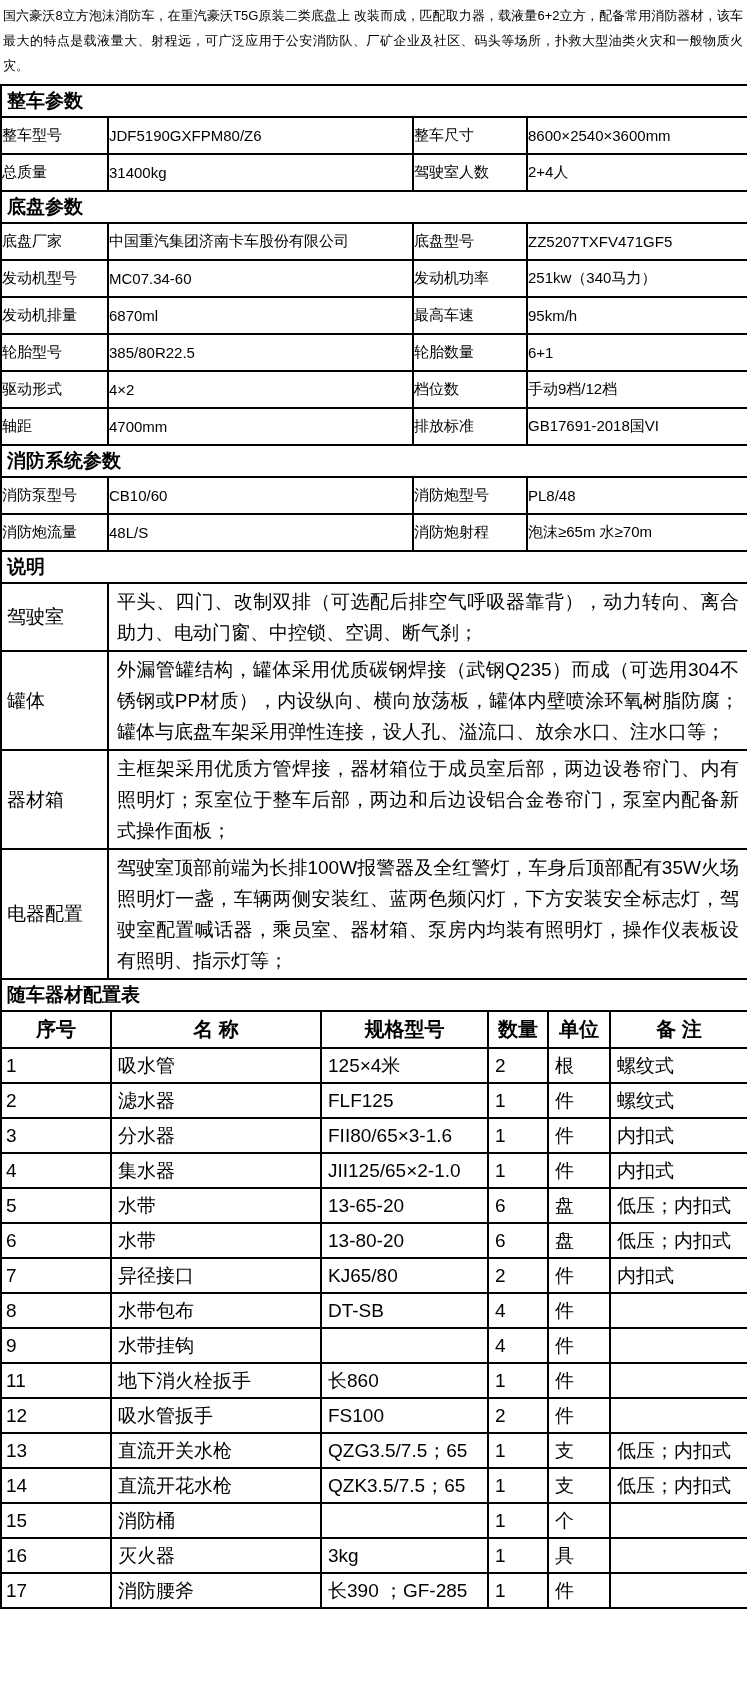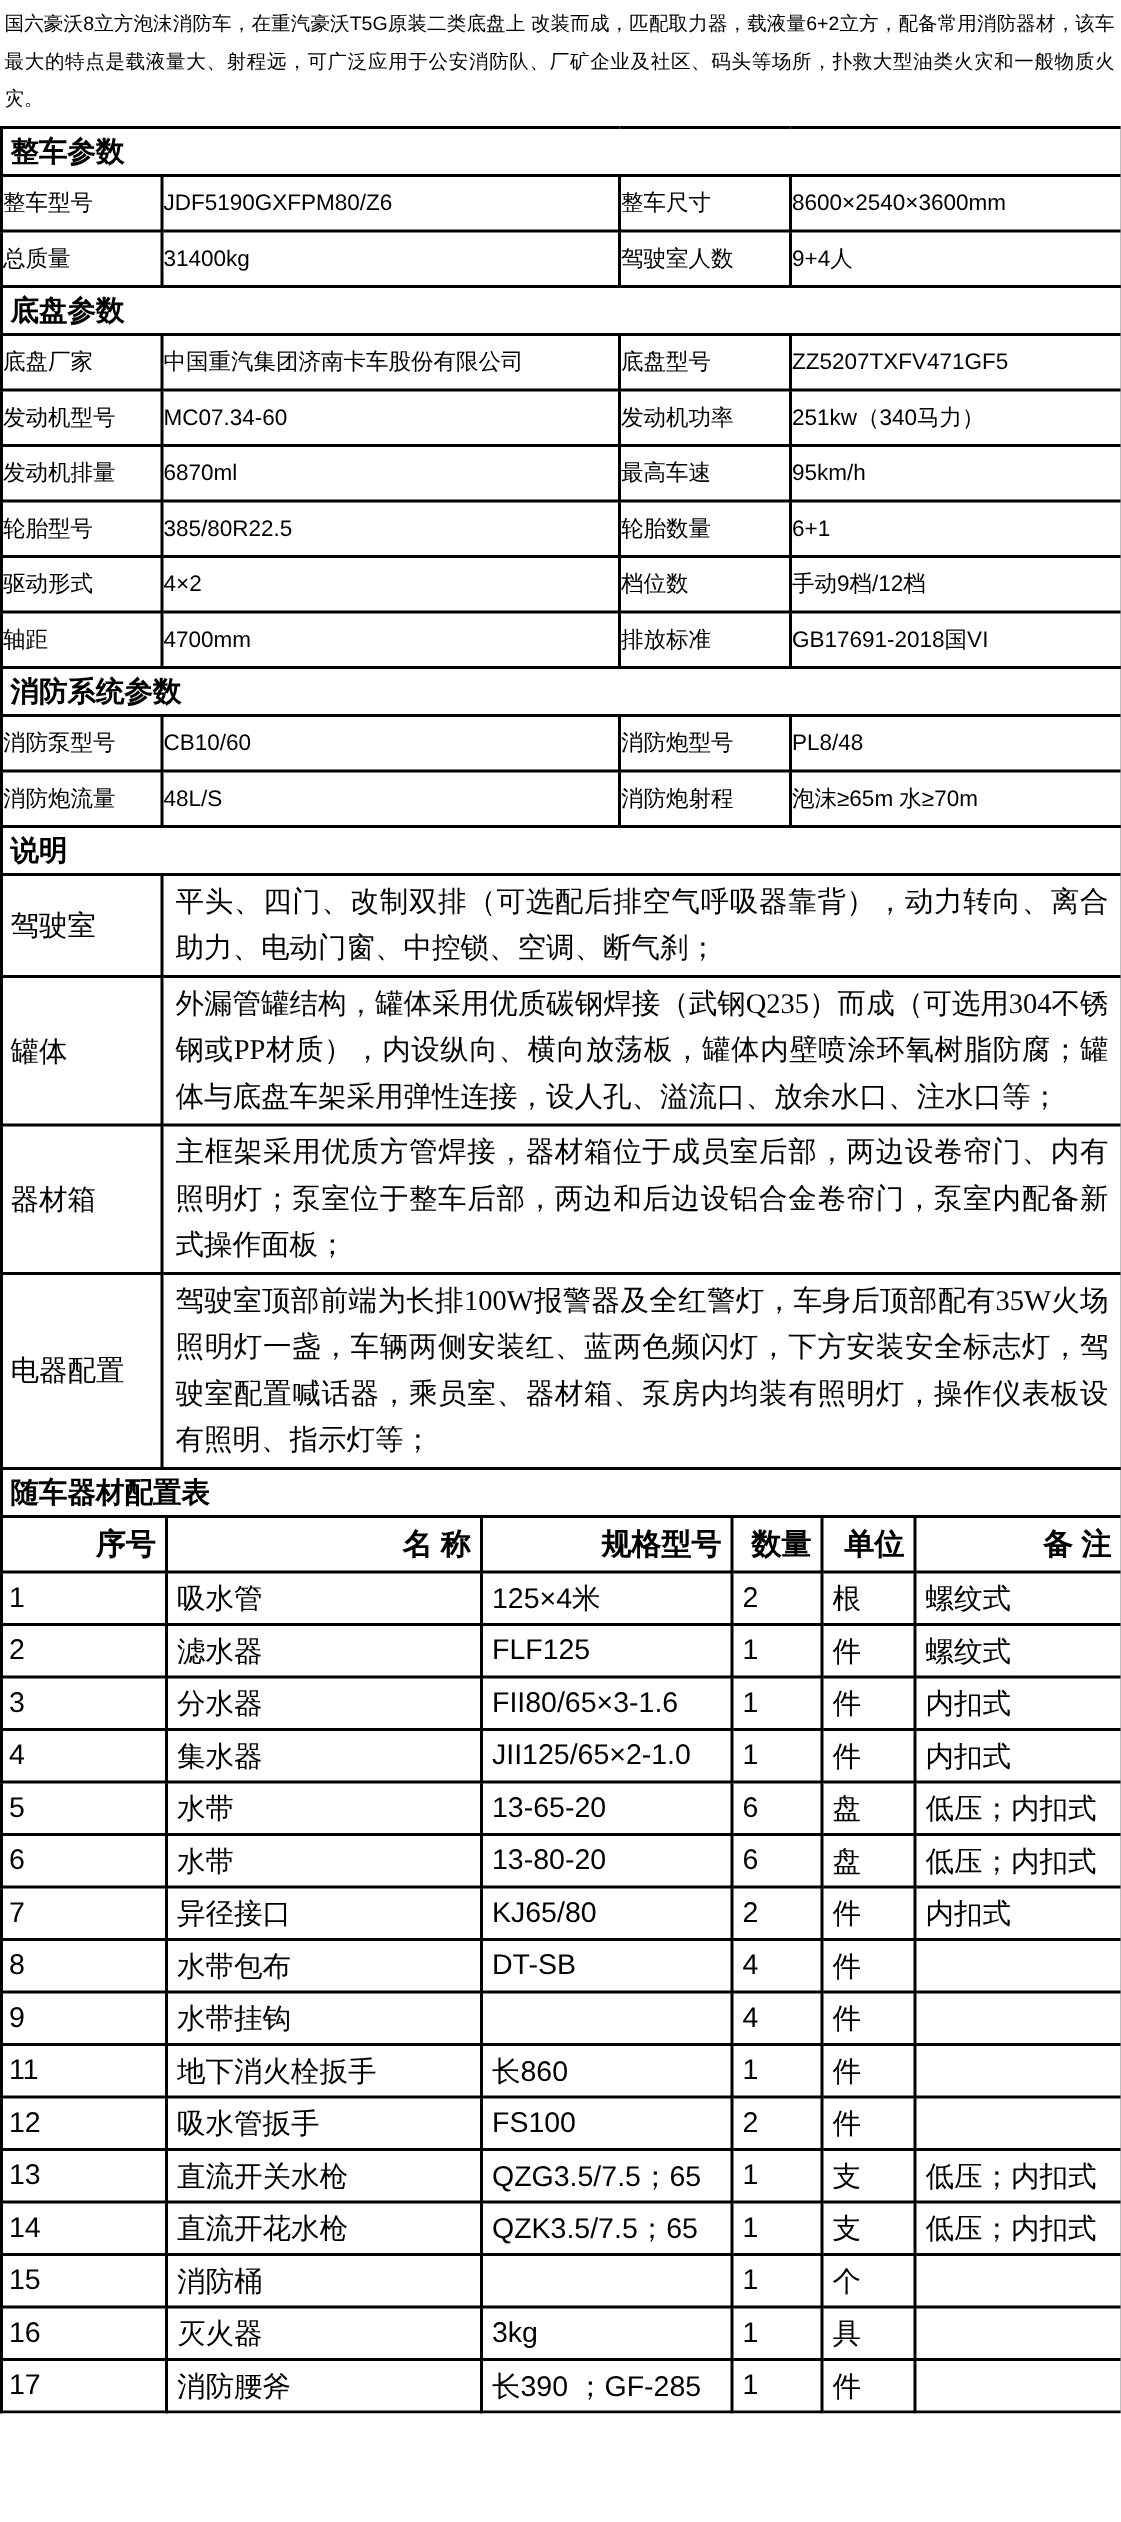--- a/index.html
+++ b/index.html
@@ -46,24 +46,23 @@
   }
   .notes td.lbl {
     font-size: 19px;
     padding: 17px 5px;
   }
   .notes td.desc {
     font-size: 19px;
     line-height: 31px;
     padding: 2px 8px;
     text-align: justify;
-    font-family: Liberation Serif, serif;
   }
   .equip th.col {
-    text-align: right;
+    text-align: center;
     font-weight: bold;
     font-size: 20px;
     height: 37px;
     padding: 2px 6px;
   }
   .equip td {
     height: 35px;
     font-size: 19px;
     padding: 2px 6px;
   }
@@ -92,21 +91,21 @@
         <tr>
           <td class="lbl">整车型号</td>
           <td class="val">JDF5190GXFPM80/Z6</td>
           <td class="lbl">整车尺寸</td>
           <td class="val">8600×2540×3600mm</td>
         </tr>
         <tr>
           <td class="lbl">总质量</td>
           <td class="val">31400kg</td>
           <td class="lbl">驾驶室人数</td>
-          <td class="val">9+4人</td>
+          <td class="val">2+4人</td>
         </tr>
       </tbody>
   </table>
 
   <table class="params">
     <colgroup>
       <col style="width:107px">
         <col style="width:305px">
         <col style="width:114px">
         <col style="width:221px">

